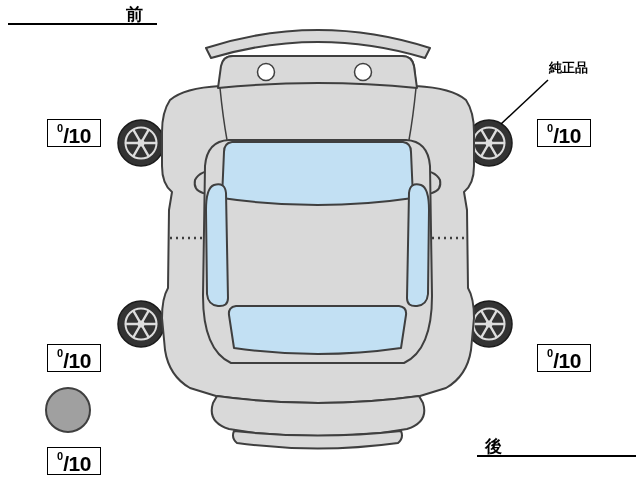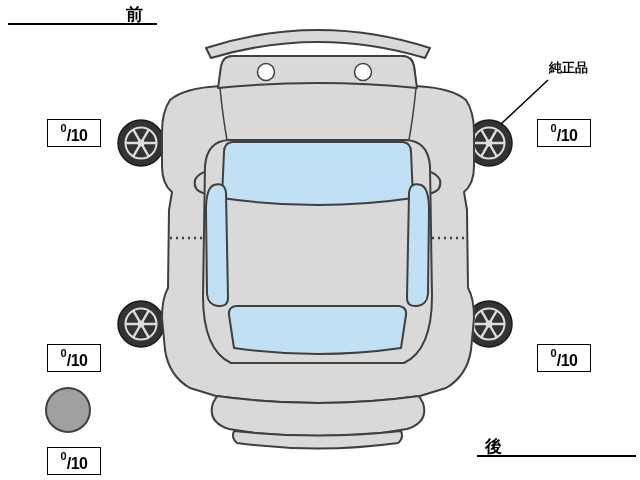--- a/index.html
+++ b/index.html
@@ -39,21 +39,21 @@
   .rear-rule{left:477px;top:455px;width:159px;}
 
   
   .score-box{
     position:absolute;width:54px;height:28px;
     background:#ffffff;border:1px solid #000;box-sizing:border-box;
     display:flex;justify-content:center;align-items:flex-start;
     color:#000;
   }
   .score-val{font-size:11px;font-weight:bold;line-height:11px;margin-top:3px;}
-  .score-max{font-size:16px;font-weight:bold;line-height:15px;margin-top:8px;letter-spacing:-0.5px;}
+  .score-max{font-size:21px;font-weight:bold;line-height:15px;margin-top:8px;letter-spacing:-0.5px;}
   .pos-fl{left:47px;top:119px;}
   .pos-fr{left:537px;top:119px;}
   .pos-rl{left:47px;top:344px;}
   .pos-rr{left:537px;top:344px;}
   .pos-spare{left:47px;top:447px;}
 </style>
 </head>
 <body>
 
 <div class="stage">

